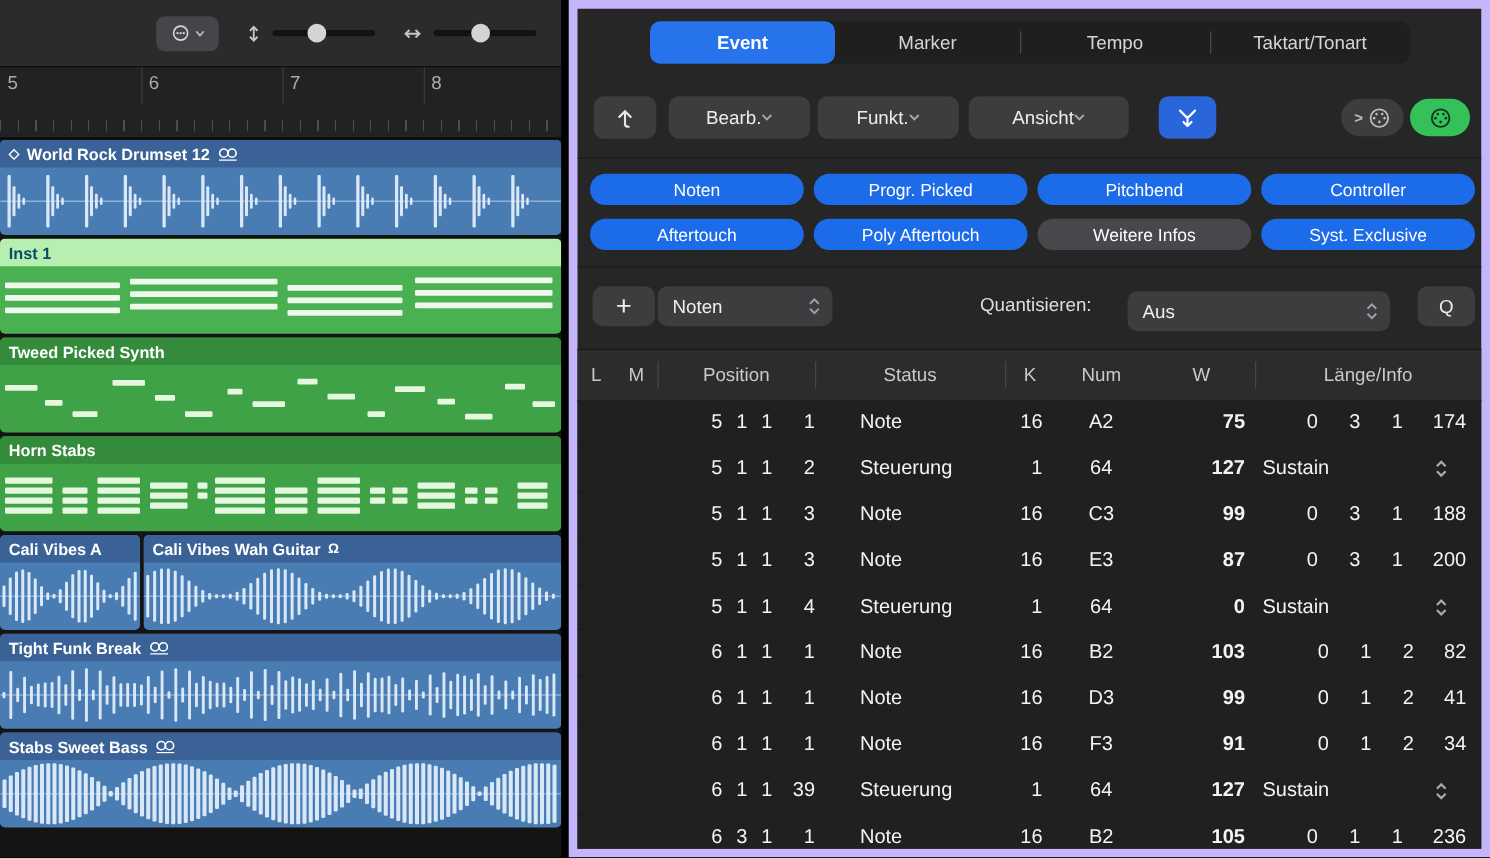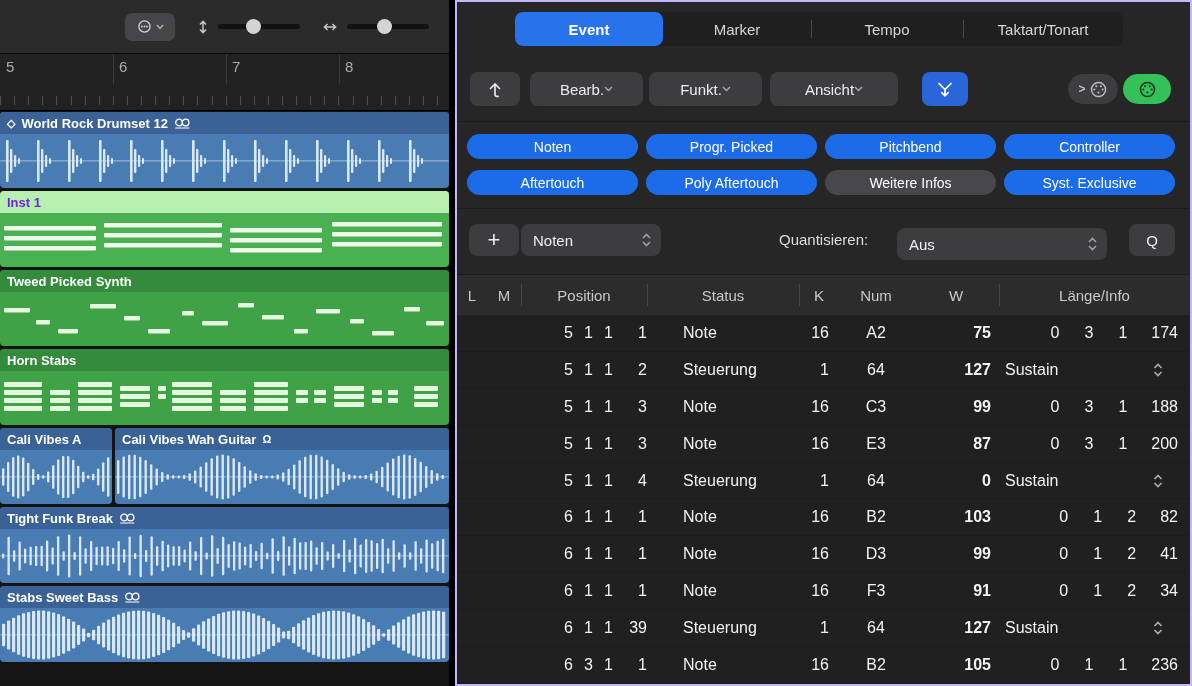--- a/index.html
+++ b/index.html
@@ -23,27 +23,27 @@
          background:repeating-linear-gradient(to right,#4e4e4e 0 1px,transparent 1px 14.1px);}
 
   .tracks{position:absolute;top:110px;left:0;right:0;padding-top:2px;}
   .trk{position:relative;height:76px;margin-bottom:3px;}
   .region{position:absolute;top:0;height:76px;border-radius:4px;overflow:hidden;}
   .region .hd{height:22px;display:flex;align-items:center;gap:6px;padding:0 7px;font-size:13px;font-weight:700;
               color:#fff;white-space:nowrap;}
   .region .bd{position:absolute;left:0;right:0;top:22px;bottom:0;}
   .region.audio{background:#4a7cb4;}  .region.audio .hd{background:#3a6296;}
   .region.midi{background:#3fa246;}   .region.midi .hd{background:#338b3b;}
-  .region.midisel{background:#4ab152;}.region.midisel .hd{background:#b7efb0;color:#6d28d9;}
+  .region.midisel{background:#4ab152;}.region.midisel .hd{background:#b7efb0;color:#0c4a6e;}
   svg.fill{display:block;width:100%;height:100%;}
   .badge-txt{font-size:11px;font-weight:700;color:#fff;line-height:1;}
 
   
   #right{position:absolute;left:455px;top:0;width:737px;height:686px;background:#262626;
-         border:2px solid #c4b5fd;box-sizing:border-box;}
+         border:7px solid #c4b5fd;box-sizing:border-box;}
   .hl{position:absolute;left:0;right:0;height:1px;background:#1c1c1c;}
 
   .tabs{position:absolute;left:58px;top:10px;height:34px;display:flex;background:#1f1f1f;border-radius:8px;}
   .tab{display:flex;align-items:center;justify-content:center;font-size:15px;color:#d6d6d6;border-radius:8px;
        position:relative;cursor:default;}
   .tab[data-active="true"]{background:#2673ec;color:#fff;font-weight:700;}
   .tab + .tab::before{content:"";position:absolute;left:0;top:8px;bottom:8px;width:1px;background:#4a4a4c;}
   .tab[data-active="true"]::before{display:none;}
   .tab[data-active="true"] + .tab::before{display:none;}
 

